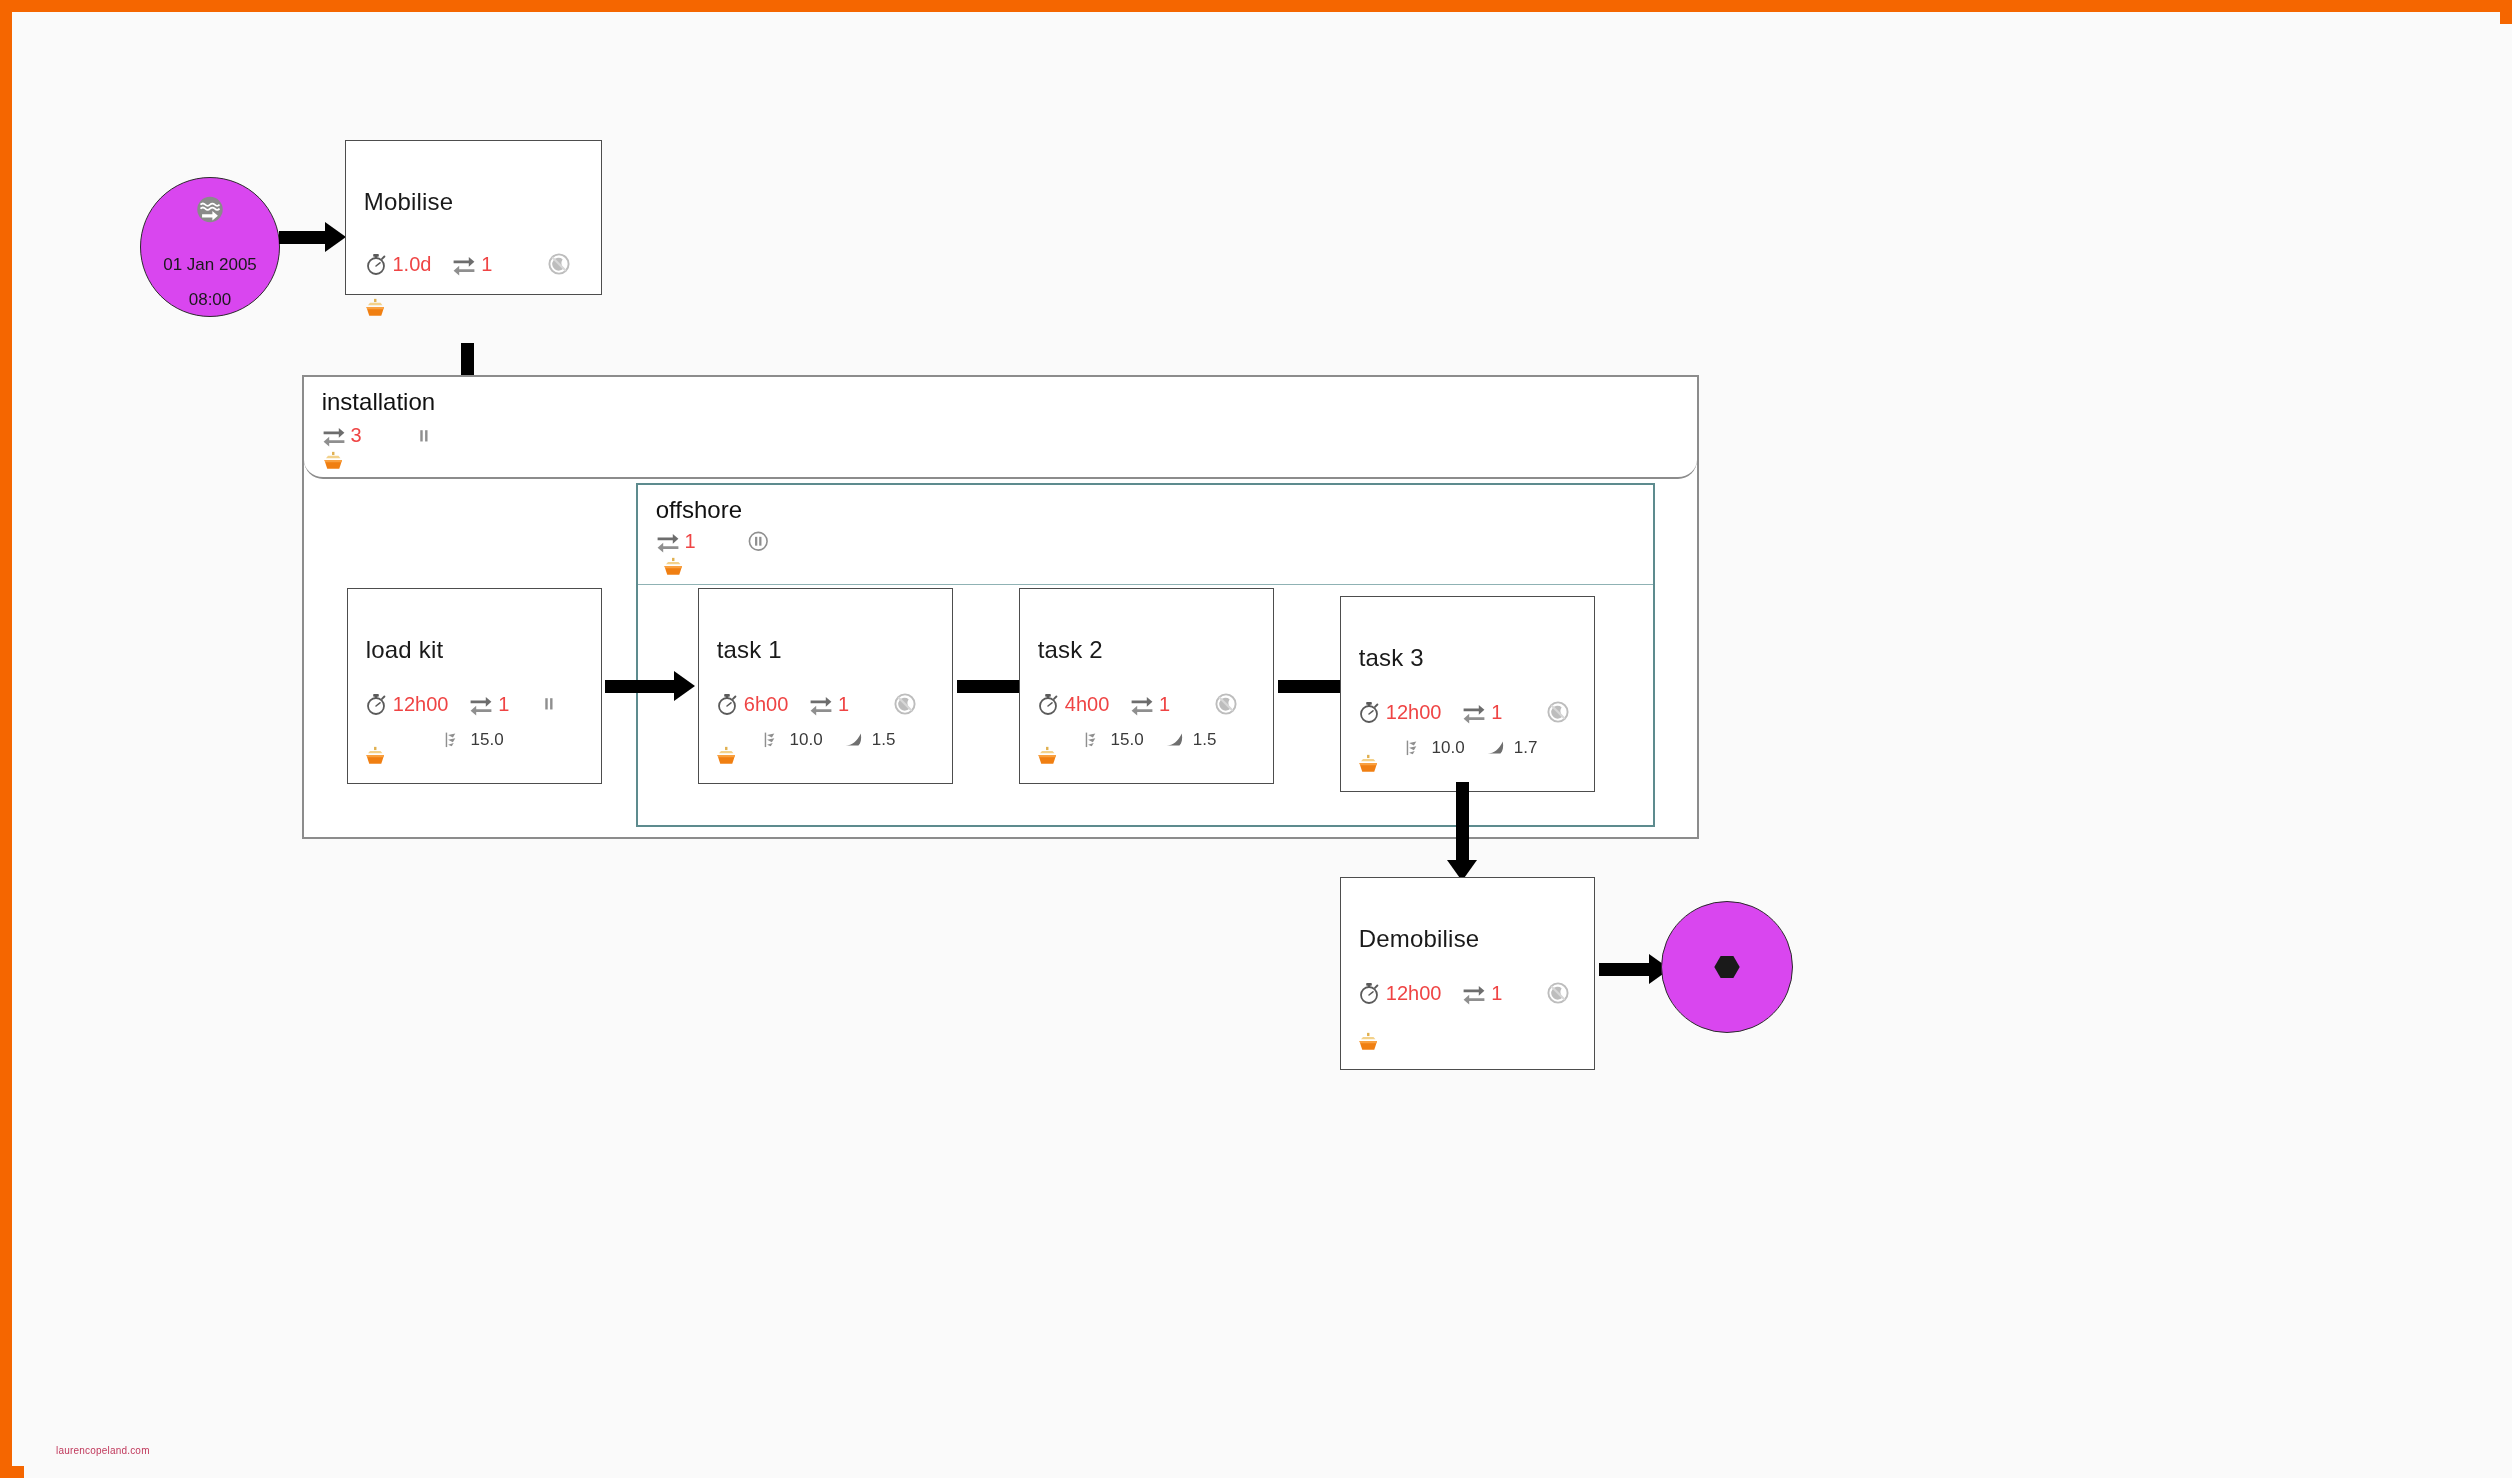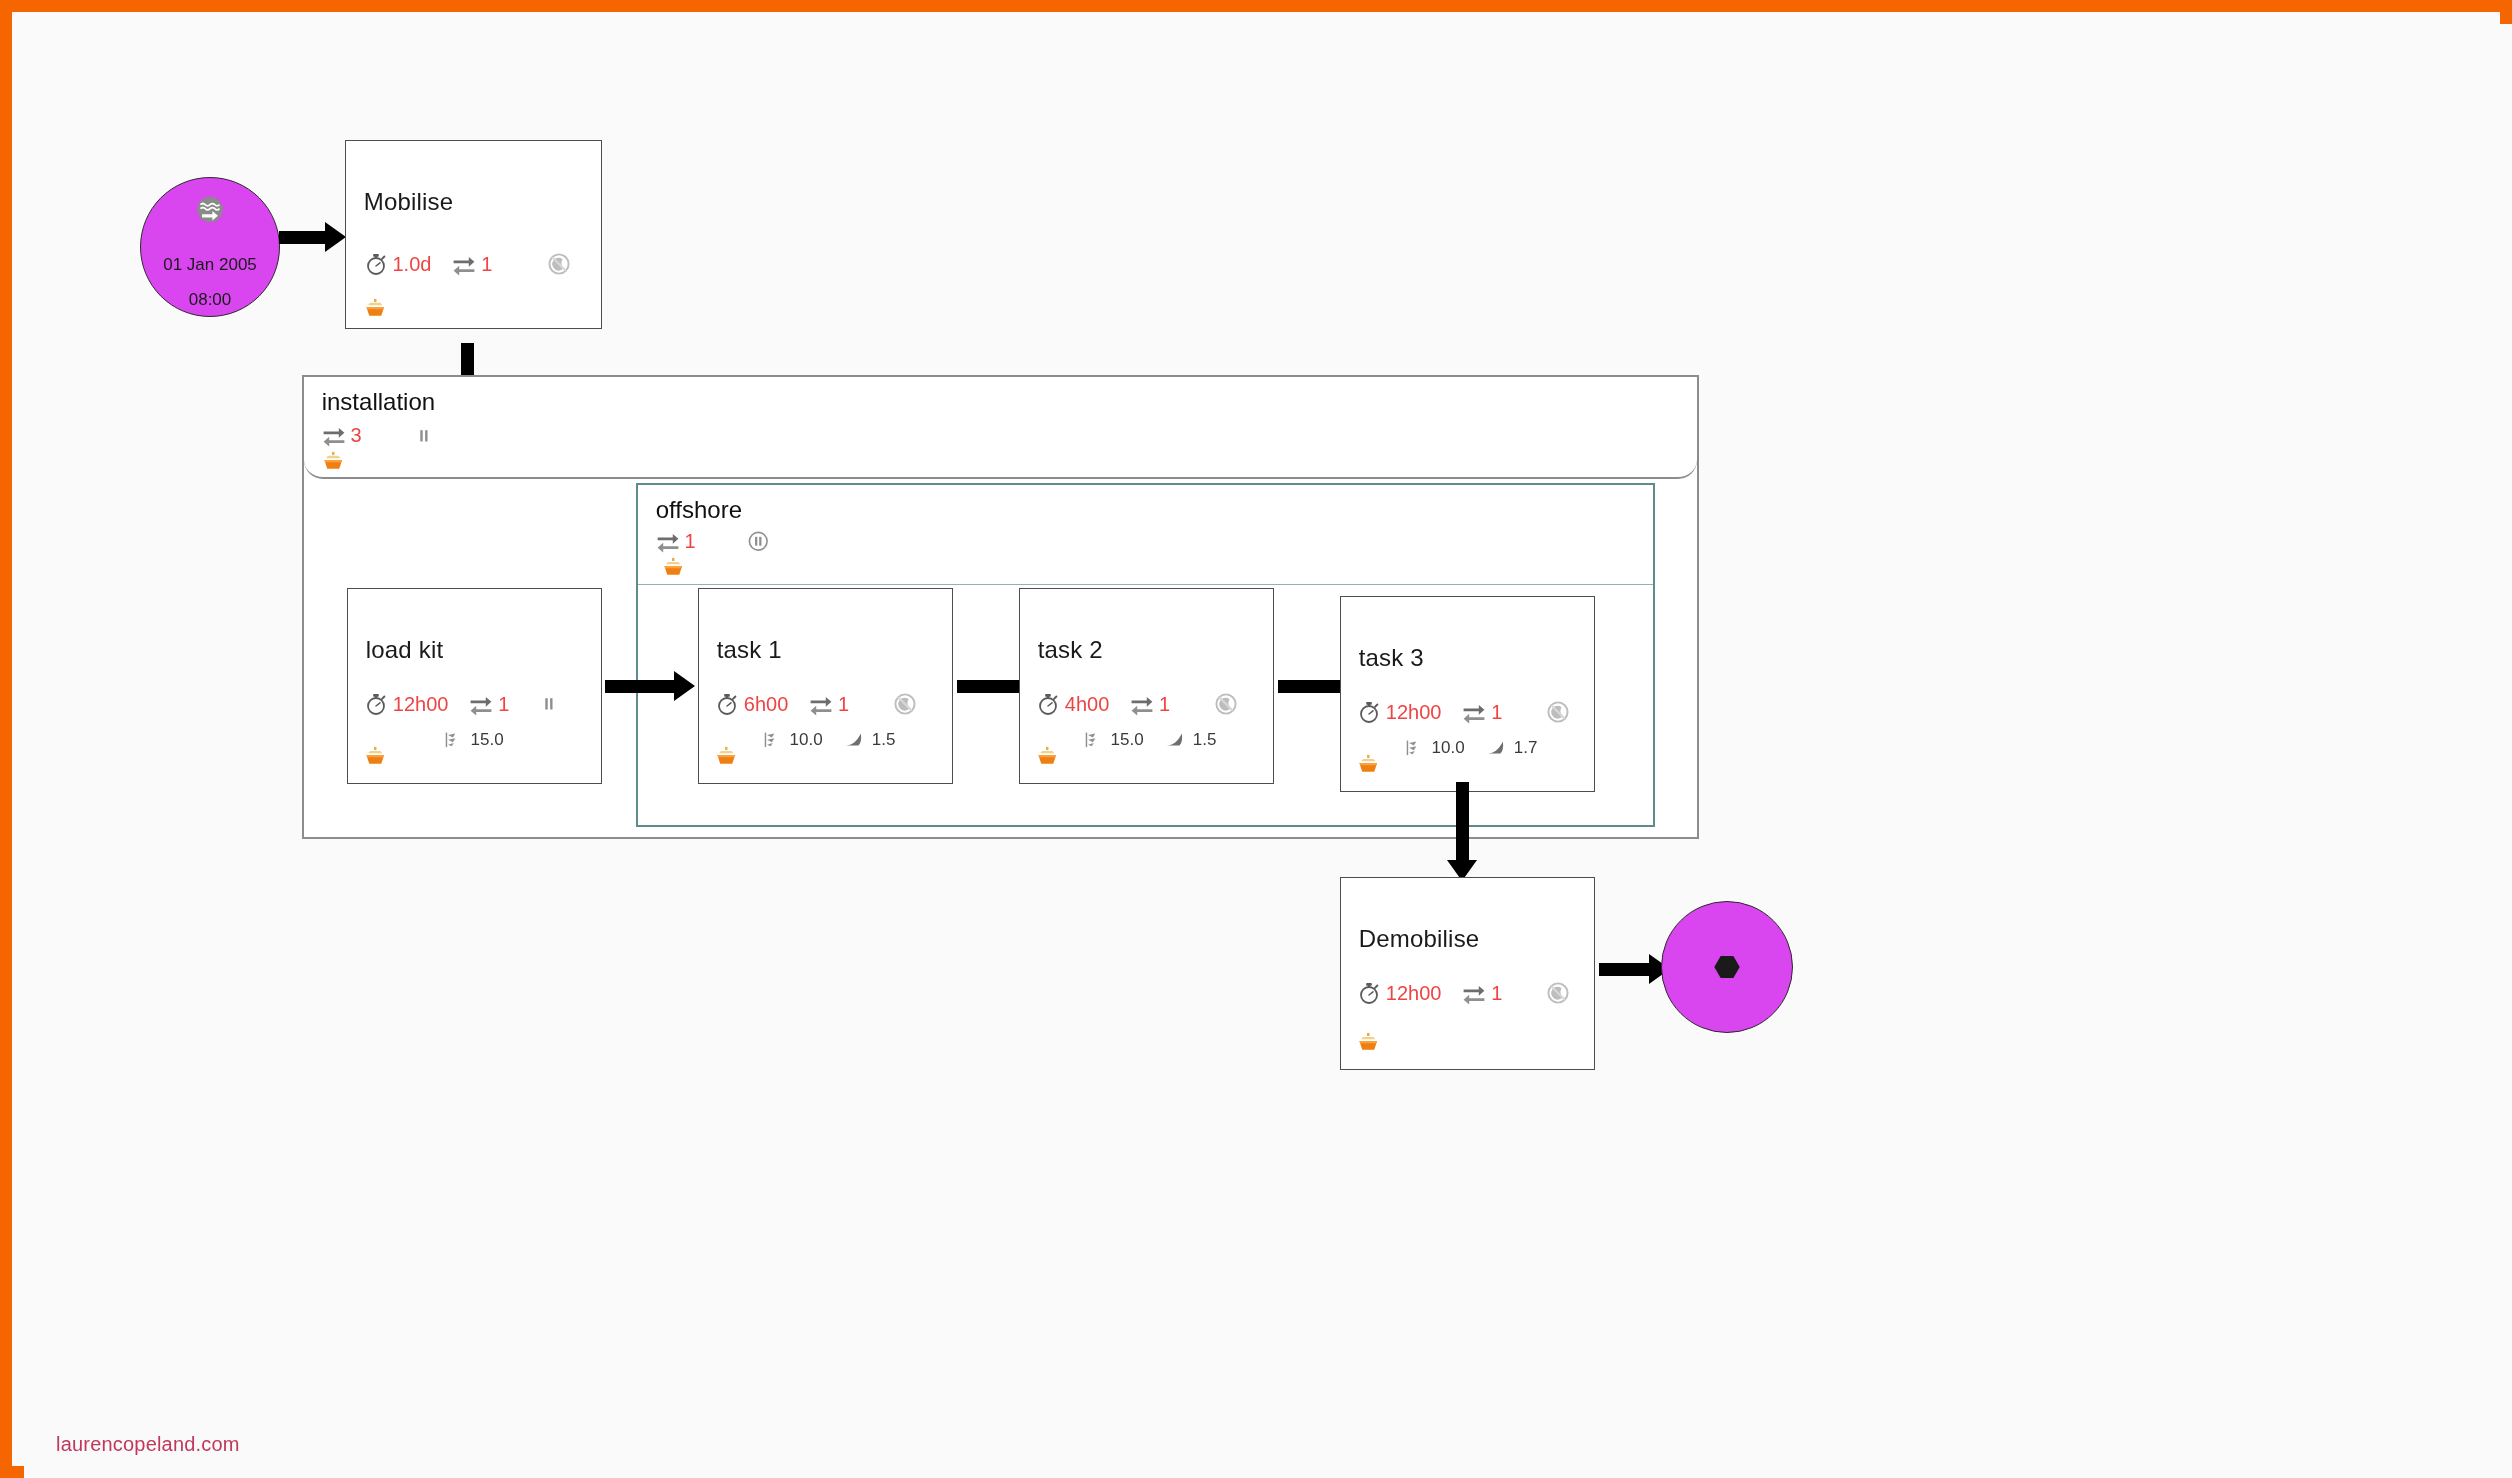--- a/index.html
+++ b/index.html
@@ -87,21 +87,21 @@
 
   
   .edge{position:absolute;background:#000;}
   .arrowhead{position:absolute;width:0;height:0;}
   .ah-right{border-top:15.3px solid transparent;border-bottom:15.3px solid transparent;border-left:21px solid #000;}
   .ah-down{border-left:15.3px solid transparent;border-right:15.3px solid transparent;border-top:21px solid #000;}
 
   .watermark{
     position:absolute;
     left:32px; bottom:22.5px;
-    font-size:20px;
+    font-size:10px;
     color:#c0395c;
     letter-spacing:0.2px;
   }
 
   svg{display:block;overflow:visible;}
   .ico{flex:0 0 auto;}
 </style>
 </head>
 <body>
 
@@ -117,21 +117,21 @@
           <path d="M7 23 h13 v-4 l7 6 l-7 6 v-4 h-13 z" fill="#ffffff"></path>
         </svg>
       </span>
       <div class="start-date" style="top:77px;">01 Jan 2005</div>
       <div class="start-time" style="top:112px;">08:00</div>
     </div>
 
     <div class="edge" style="left:255px;top:207px;width:50px;height:13px;"></div>
     <div class="arrowhead ah-right" style="left:301px;top:198px;"></div>
 
-    <div class="node" style="left:321px;top:116px;width:257px;height:189px;">
+    <div class="node" style="left:321px;top:116px;width:257px;height:155px;">
       <div class="node-title">Mobilise</div>
       <div class="attr-row" style="left:17.7px;top:111px;">
         <span class="attr">
           <span class="ico">
             <svg width="24" height="24" viewBox="0 0 30 30">
               <circle cx="15" cy="17.5" r="10" fill="none" stroke="#5a5a5a" stroke-width="2.2"></circle>
               <rect x="11.5" y="2.5" width="7" height="3.4" rx="1" fill="#5a5a5a"></rect>
               <rect x="13.6" y="5" width="2.8" height="3" fill="#5a5a5a"></rect>
               <path d="M22.5 8.6 l3 -3" stroke="#5a5a5a" stroke-width="2.4" stroke-linecap="round"></path>
               <path d="M15 17.5 l5 -4" stroke="#5a5a5a" stroke-width="1.9" stroke-linecap="round"></path>

